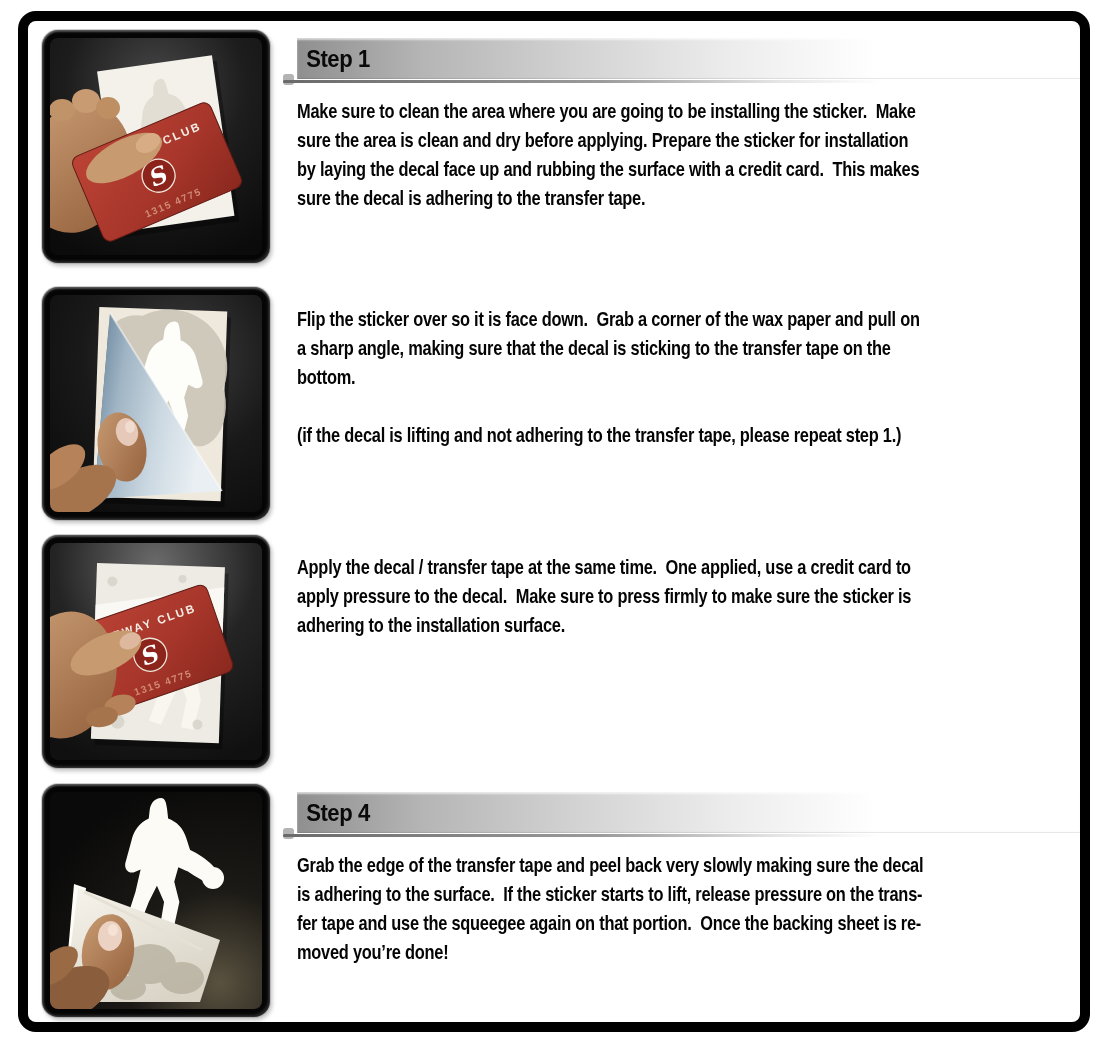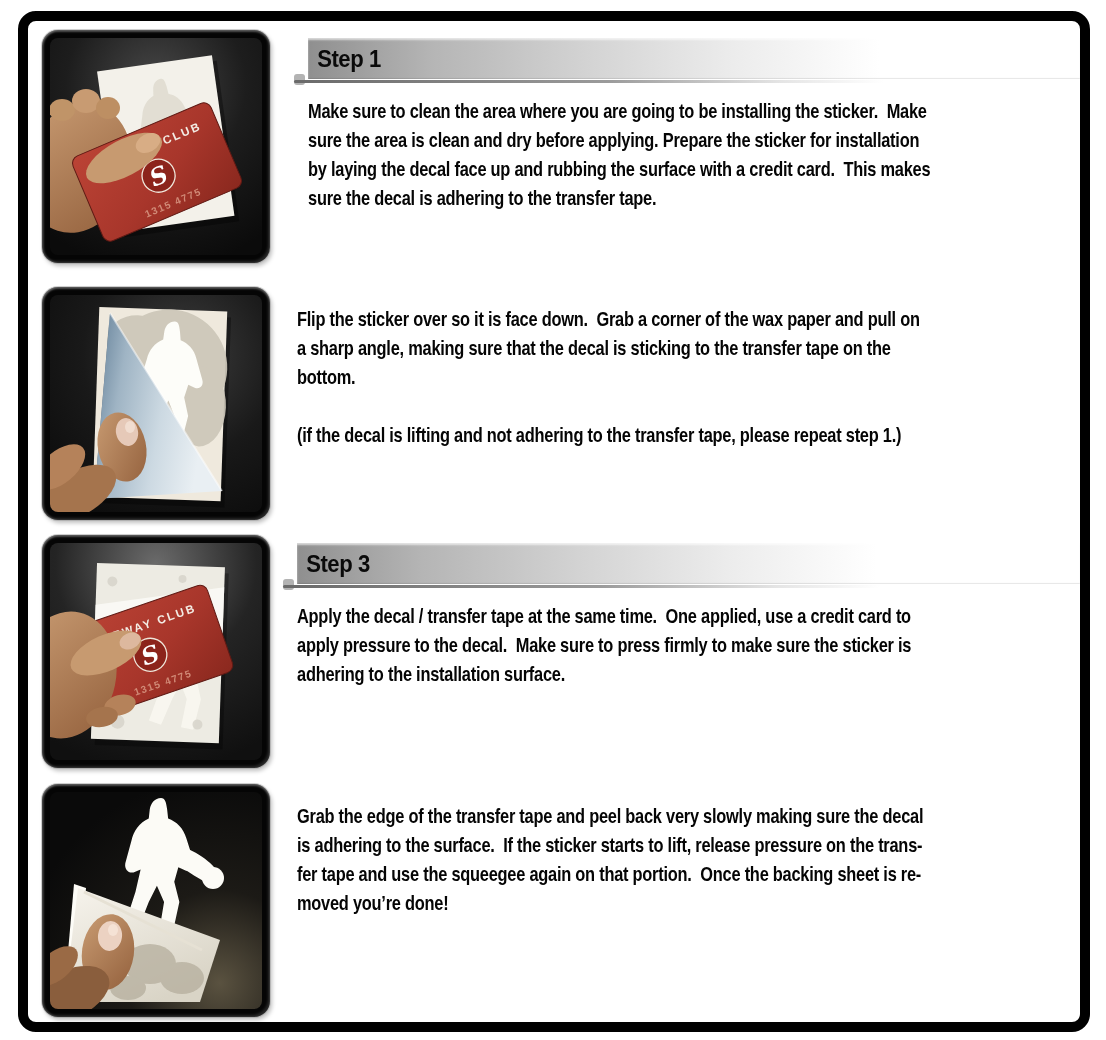--- a/index.html
+++ b/index.html
@@ -13,21 +13,21 @@
     box-sizing: border-box;
     position: absolute;
     left: 18px; top: 11px;
     width: 1072px; height: 1021px;
     border: 10px solid #000;
     border-radius: 18px;
     background: #ffffff;
     padding: 9px 0 0 14px;
   }
   .row { display: flex; align-items: flex-start; }
-  .row-1 { margin-bottom: 24px; gap: 11px; }
+  .row-1 { margin-bottom: 24px; }
   .row-2 { margin-bottom: 15px; }
   .row-3 { margin-bottom: 16px; }
   .photo-frame {
     box-sizing: border-box;
     flex: none;
     width: 228px; height: 233px;
     background: #050505;
     border-radius: 16px;
     padding: 8px;
     position: relative;
@@ -260,25 +260,20 @@
         <g>
           <ellipse cx="16" cy="132" rx="50" ry="64" transform="rotate(12 16 132)" fill="url(#flesh3)"></ellipse>
           <ellipse cx="56" cy="110" rx="38" ry="18" transform="rotate(-24 56 110)" fill="#c79a70"></ellipse>
           <ellipse cx="80" cy="98" rx="11" ry="8" transform="rotate(-24 80 98)" fill="#ddb89e"></ellipse>
           <ellipse cx="70" cy="162" rx="16" ry="10" transform="rotate(-15 70 162)" fill="#b5825a"></ellipse>
           <ellipse cx="52" cy="174" rx="16" ry="10" transform="rotate(-10 52 174)" fill="#a5744d"></ellipse>
         </g>
       </svg>
     </div>
     <div class="content">
-      <div class="step-header">
-        <span class="step-title">Step 3</span>
-        <span class="header-nub"></span>
-        <div class="header-underline"></div>
-      </div>
       <div class="step-body">Apply the decal / transfer tape at the same time.  One applied, use a credit card to
 apply pressure to the decal.  Make sure to press firmly to make sure the sticker is
 adhering to the installation surface.</div>
     </div>
   </div>
 
   <div class="row row-4">
     <div class="photo-frame">
       <svg class="scene" viewBox="0 0 212 217" xmlns="http://www.w3.org/2000/svg" xmlns:xlink="http://www.w3.org/1999/xlink">
         <defs>
@@ -317,20 +312,25 @@
           <ellipse cx="60" cy="144" rx="12" ry="15" transform="rotate(8 60 144)" fill="#ecd2c2"></ellipse>
           <ellipse cx="63" cy="138" rx="5" ry="6" fill="#f7e6da" opacity="0.8"></ellipse>
         </g>
         <g>
           <ellipse cx="20" cy="202" rx="42" ry="24" transform="rotate(-25 20 202)" fill="#8a5e3d"></ellipse>
           <ellipse cx="6" cy="174" rx="26" ry="14" transform="rotate(-40 6 174)" fill="#9a6a45"></ellipse>
         </g>
       </svg>
     </div>
     <div class="content">
+      <div class="step-header">
+        <span class="step-title">Step 4</span>
+        <span class="header-nub"></span>
+        <div class="header-underline"></div>
+      </div>
       <div class="step-body">Grab the edge of the transfer tape and peel back very slowly making sure the decal
 is adhering to the surface.  If the sticker starts to lift, release pressure on the trans-
 fer tape and use the squeegee again on that portion.  Once the backing sheet is re-
 moved you’re done!</div>
     </div>
   </div>
 
 </div>
 
 </body></html>

